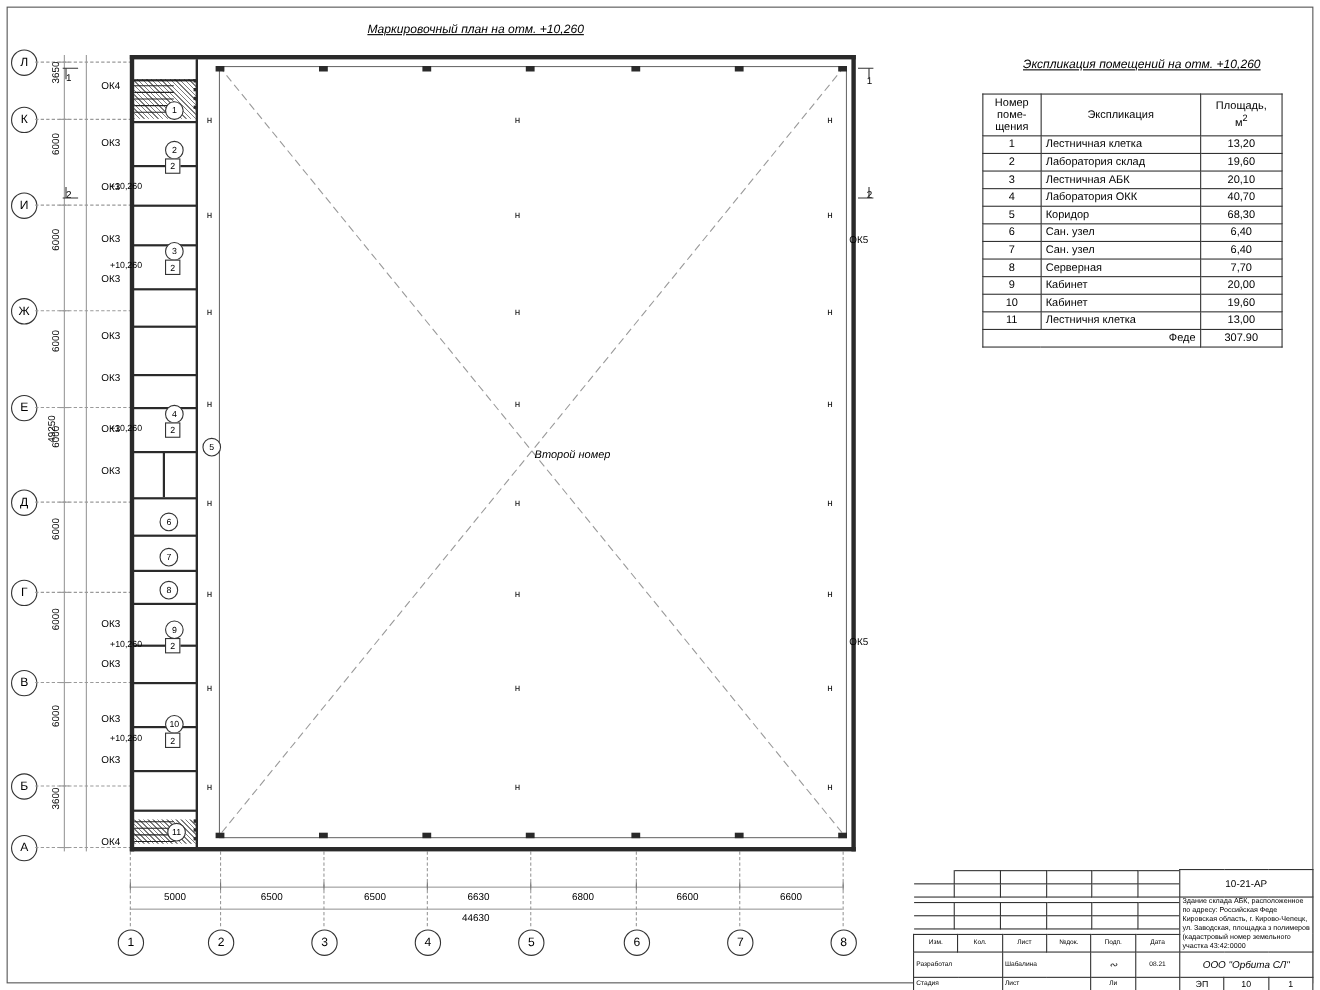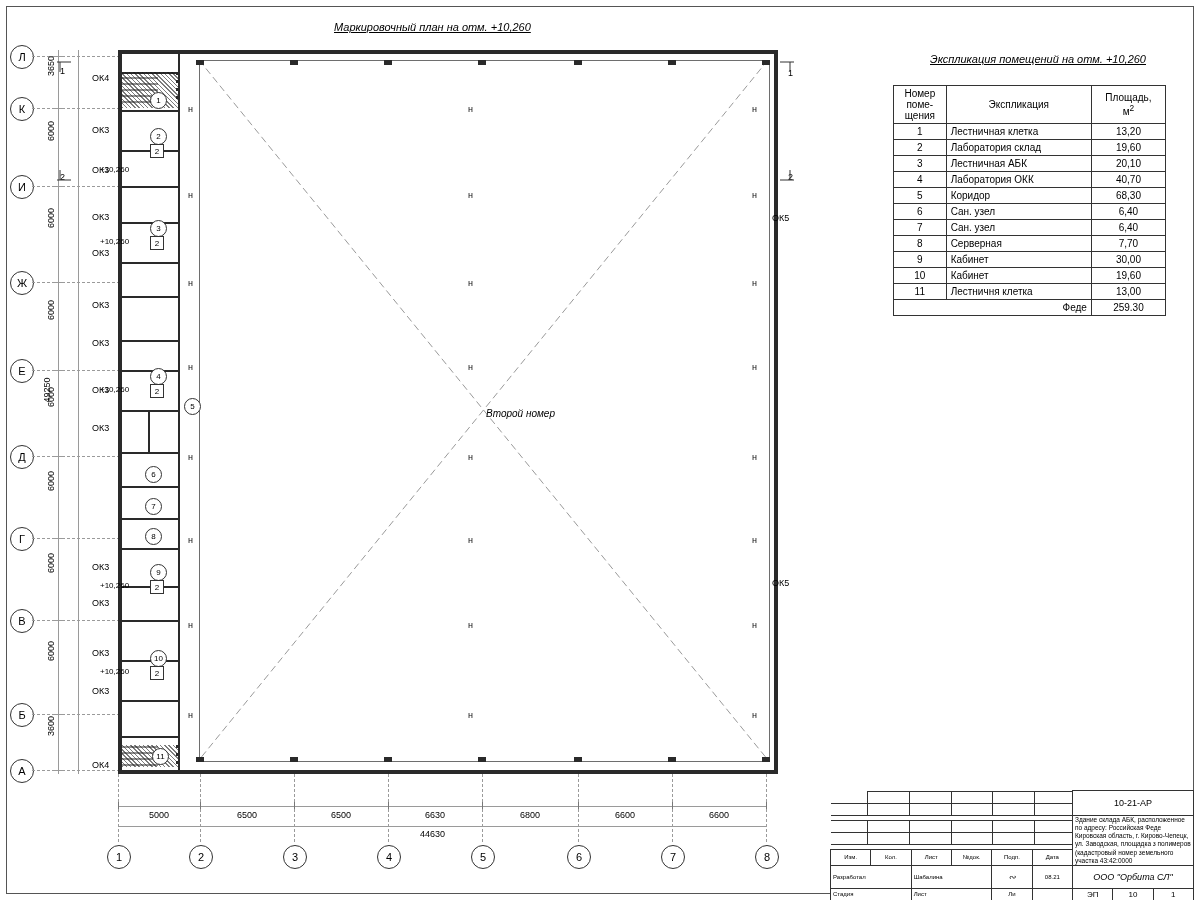--- a/index.html
+++ b/index.html
@@ -108,38 +108,38 @@
           <td class="c">6,40</td>
         </tr>
         <tr>
           <td class="c">8</td>
           <td>Серверная</td>
           <td class="c">7,70</td>
         </tr>
         <tr>
           <td class="c">9</td>
           <td>Кабинет</td>
-          <td class="c">30,00</td>
+          <td class="c">20,00</td>
         </tr>
         <tr>
           <td class="c">10</td>
           <td>Кабинет</td>
           <td class="c">19,60</td>
         </tr>
         <tr>
           <td class="c">11</td>
           <td>Лестничня клетка</td>
           <td class="c">13,00</td>
         </tr>
       </tbody>
     <tbody>
         <tr>
       <td style="border-right:none;"></td>
       <td class="r" style="border-left:none;">Феде</td>
-      <td class="c">259.30</td>
+      <td class="c">307.90</td>
     </tr>
   </tbody>
     </table>
 </div>
 
 <div id="vaxes">
     <div class="abs gcirc" style="left:10px;top:45px;">Л</div>
     <div class="abs hdash" style="left:32px;top:56px;width:88px;"></div>
     <div class="abs gcirc" style="left:10px;top:97px;">К</div>
     <div class="abs hdash" style="left:32px;top:108px;width:88px;"></div>

